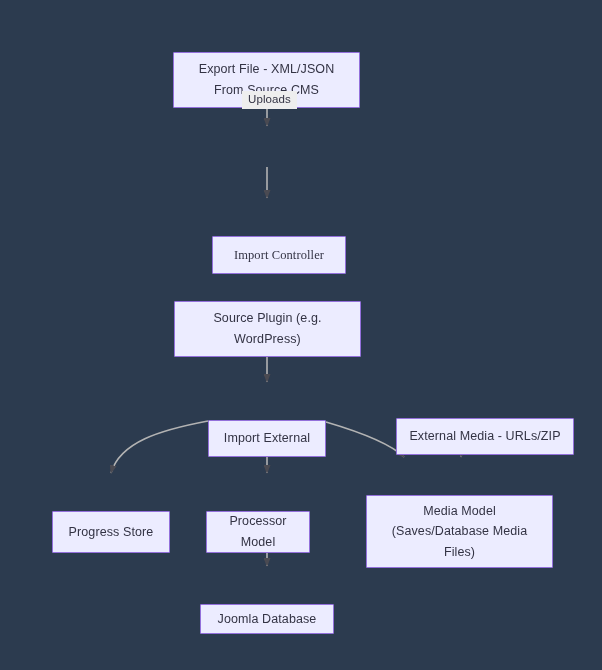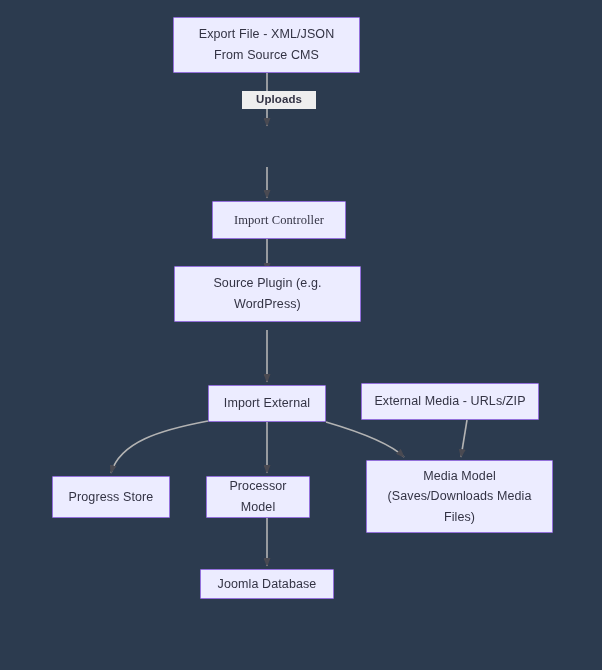--- a/index.html
+++ b/index.html
@@ -34,33 +34,33 @@
     color: #333344;
     font-size: 12.5px;
     line-height: 1.65;
     text-align: center;
     display: flex;
     align-items: center;
     justify-content: center;
     padding: 2px 6px;
     white-space: pre-line;
     letter-spacing: 0.1px;
+    margin-top: 35px;
   }
   .edge-label {
     position: absolute;
     box-sizing: border-box;
     background: #eeeeee;
     color: #333344;
     font-size: 11.5px;
     line-height: 1.2;
-    padding: 2px 14px;
+    padding: 2px 6px;
     white-space: nowrap;
     text-align: center;
     letter-spacing: 0.1px;
-    font-weight: bold;
   }
 </style>
 </head>
 <body>
 
 <div id="diagram-root">
 
   <svg id="edge-layer" viewBox="0 0 602 670" width="602" height="670" xmlns="http://www.w3.org/2000/svg">
     <defs>
       <marker id="arrowhead" markerWidth="9" markerHeight="7" refX="8" refY="3.5" orient="auto" markerUnits="userSpaceOnUse">
@@ -91,28 +91,28 @@
 From Source CMS</div>
 
 
   <div class="node" style="left:212px; top:201px; width:134px; height:38px;font-family:Liberation Serif, serif;">Import Controller</div>
 
   <div class="node" style="left:174px; top:266px; width:187px; height:56px;">Source Plugin (e.g.
 WordPress)</div>
 
   <div class="node" style="left:208px; top:385px; width:118px; height:37px;">Import External</div>
 
-  <div class="node" style="left:361px; top:383px; width:178px; height:37px;">External Media - URLs/ZIP</div>
+  <div class="node" style="left:396px; top:383px; width:178px; height:37px;">External Media - URLs/ZIP</div>
 
   <div class="node" style="left:52px; top:476px; width:118px; height:42px;">Progress Store</div>
 
   <div class="node" style="left:206px; top:476px; width:104px; height:42px;">Processor Model</div>
 
   <div class="node" style="left:366px; top:460px; width:187px; height:73px;">Media Model
-(Saves/Downloads Media
+(Saves/Database Media
 Files)</div>
 
   <div class="node" style="left:200px; top:569px; width:134px; height:30px;">Joomla Database</div>
 
   <div class="edge-label" style="left:242px; top:91px;">Uploads</div>
 
 
 </div>
 
 </body></html>

